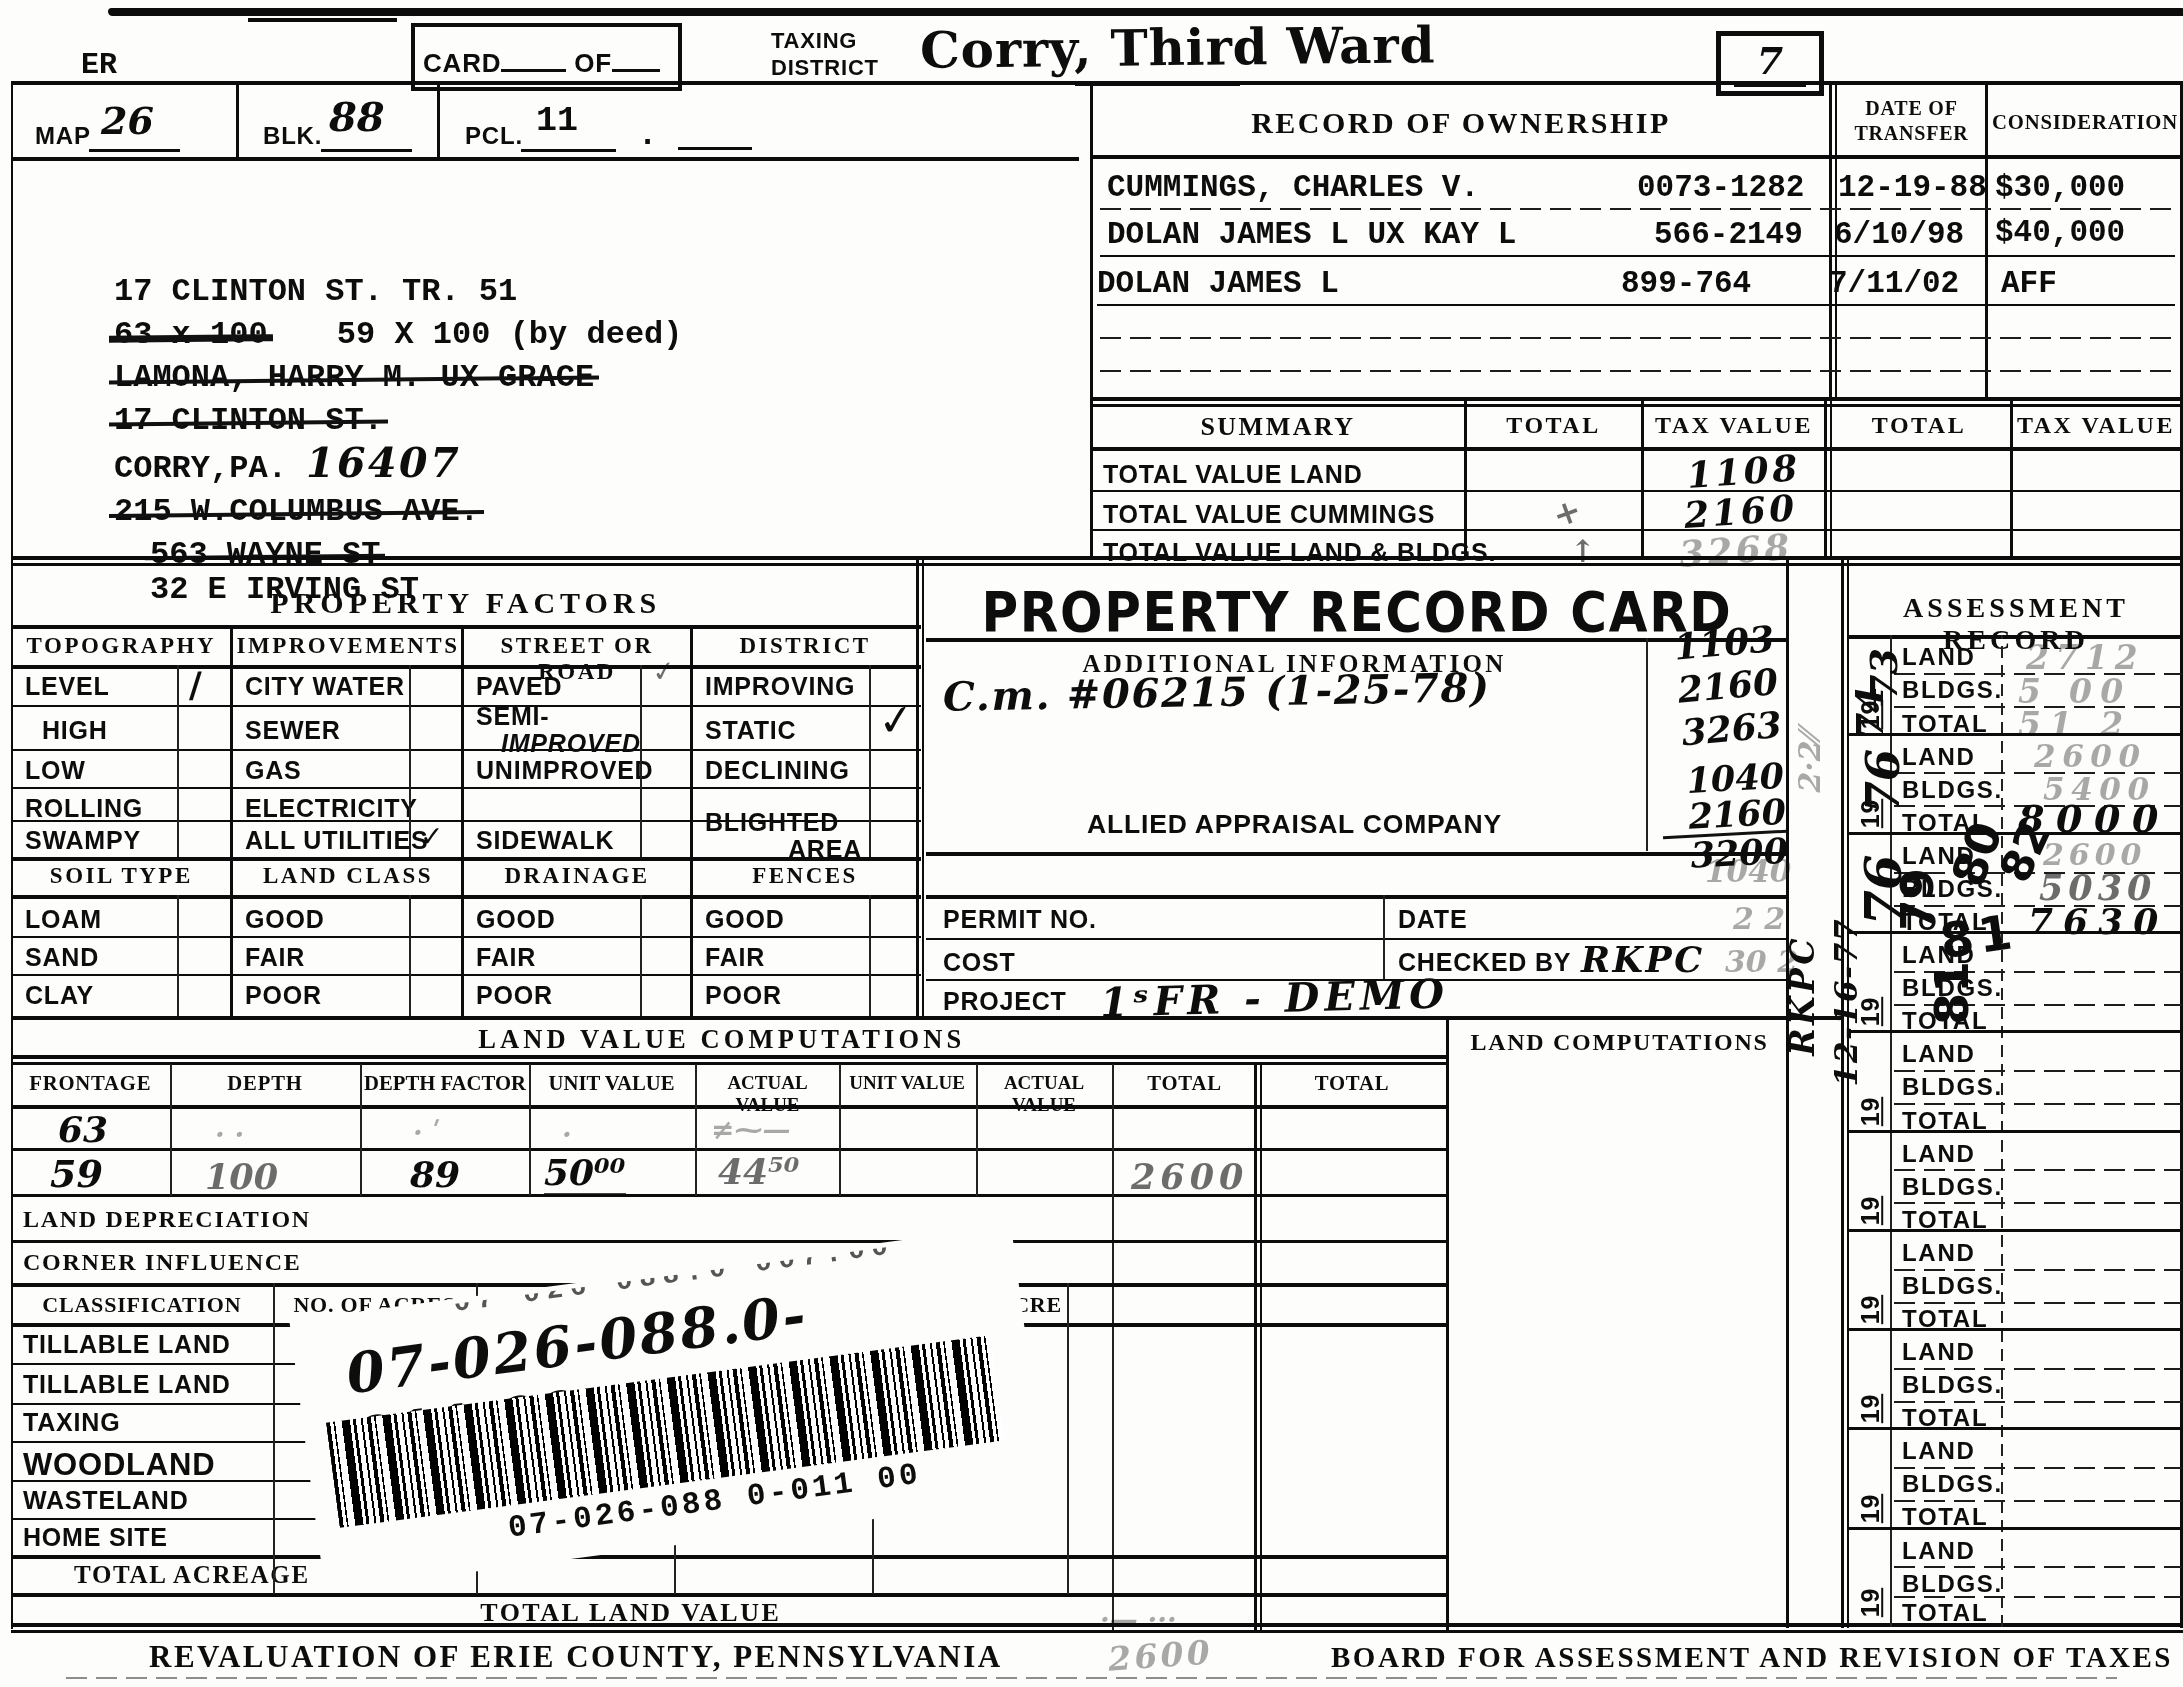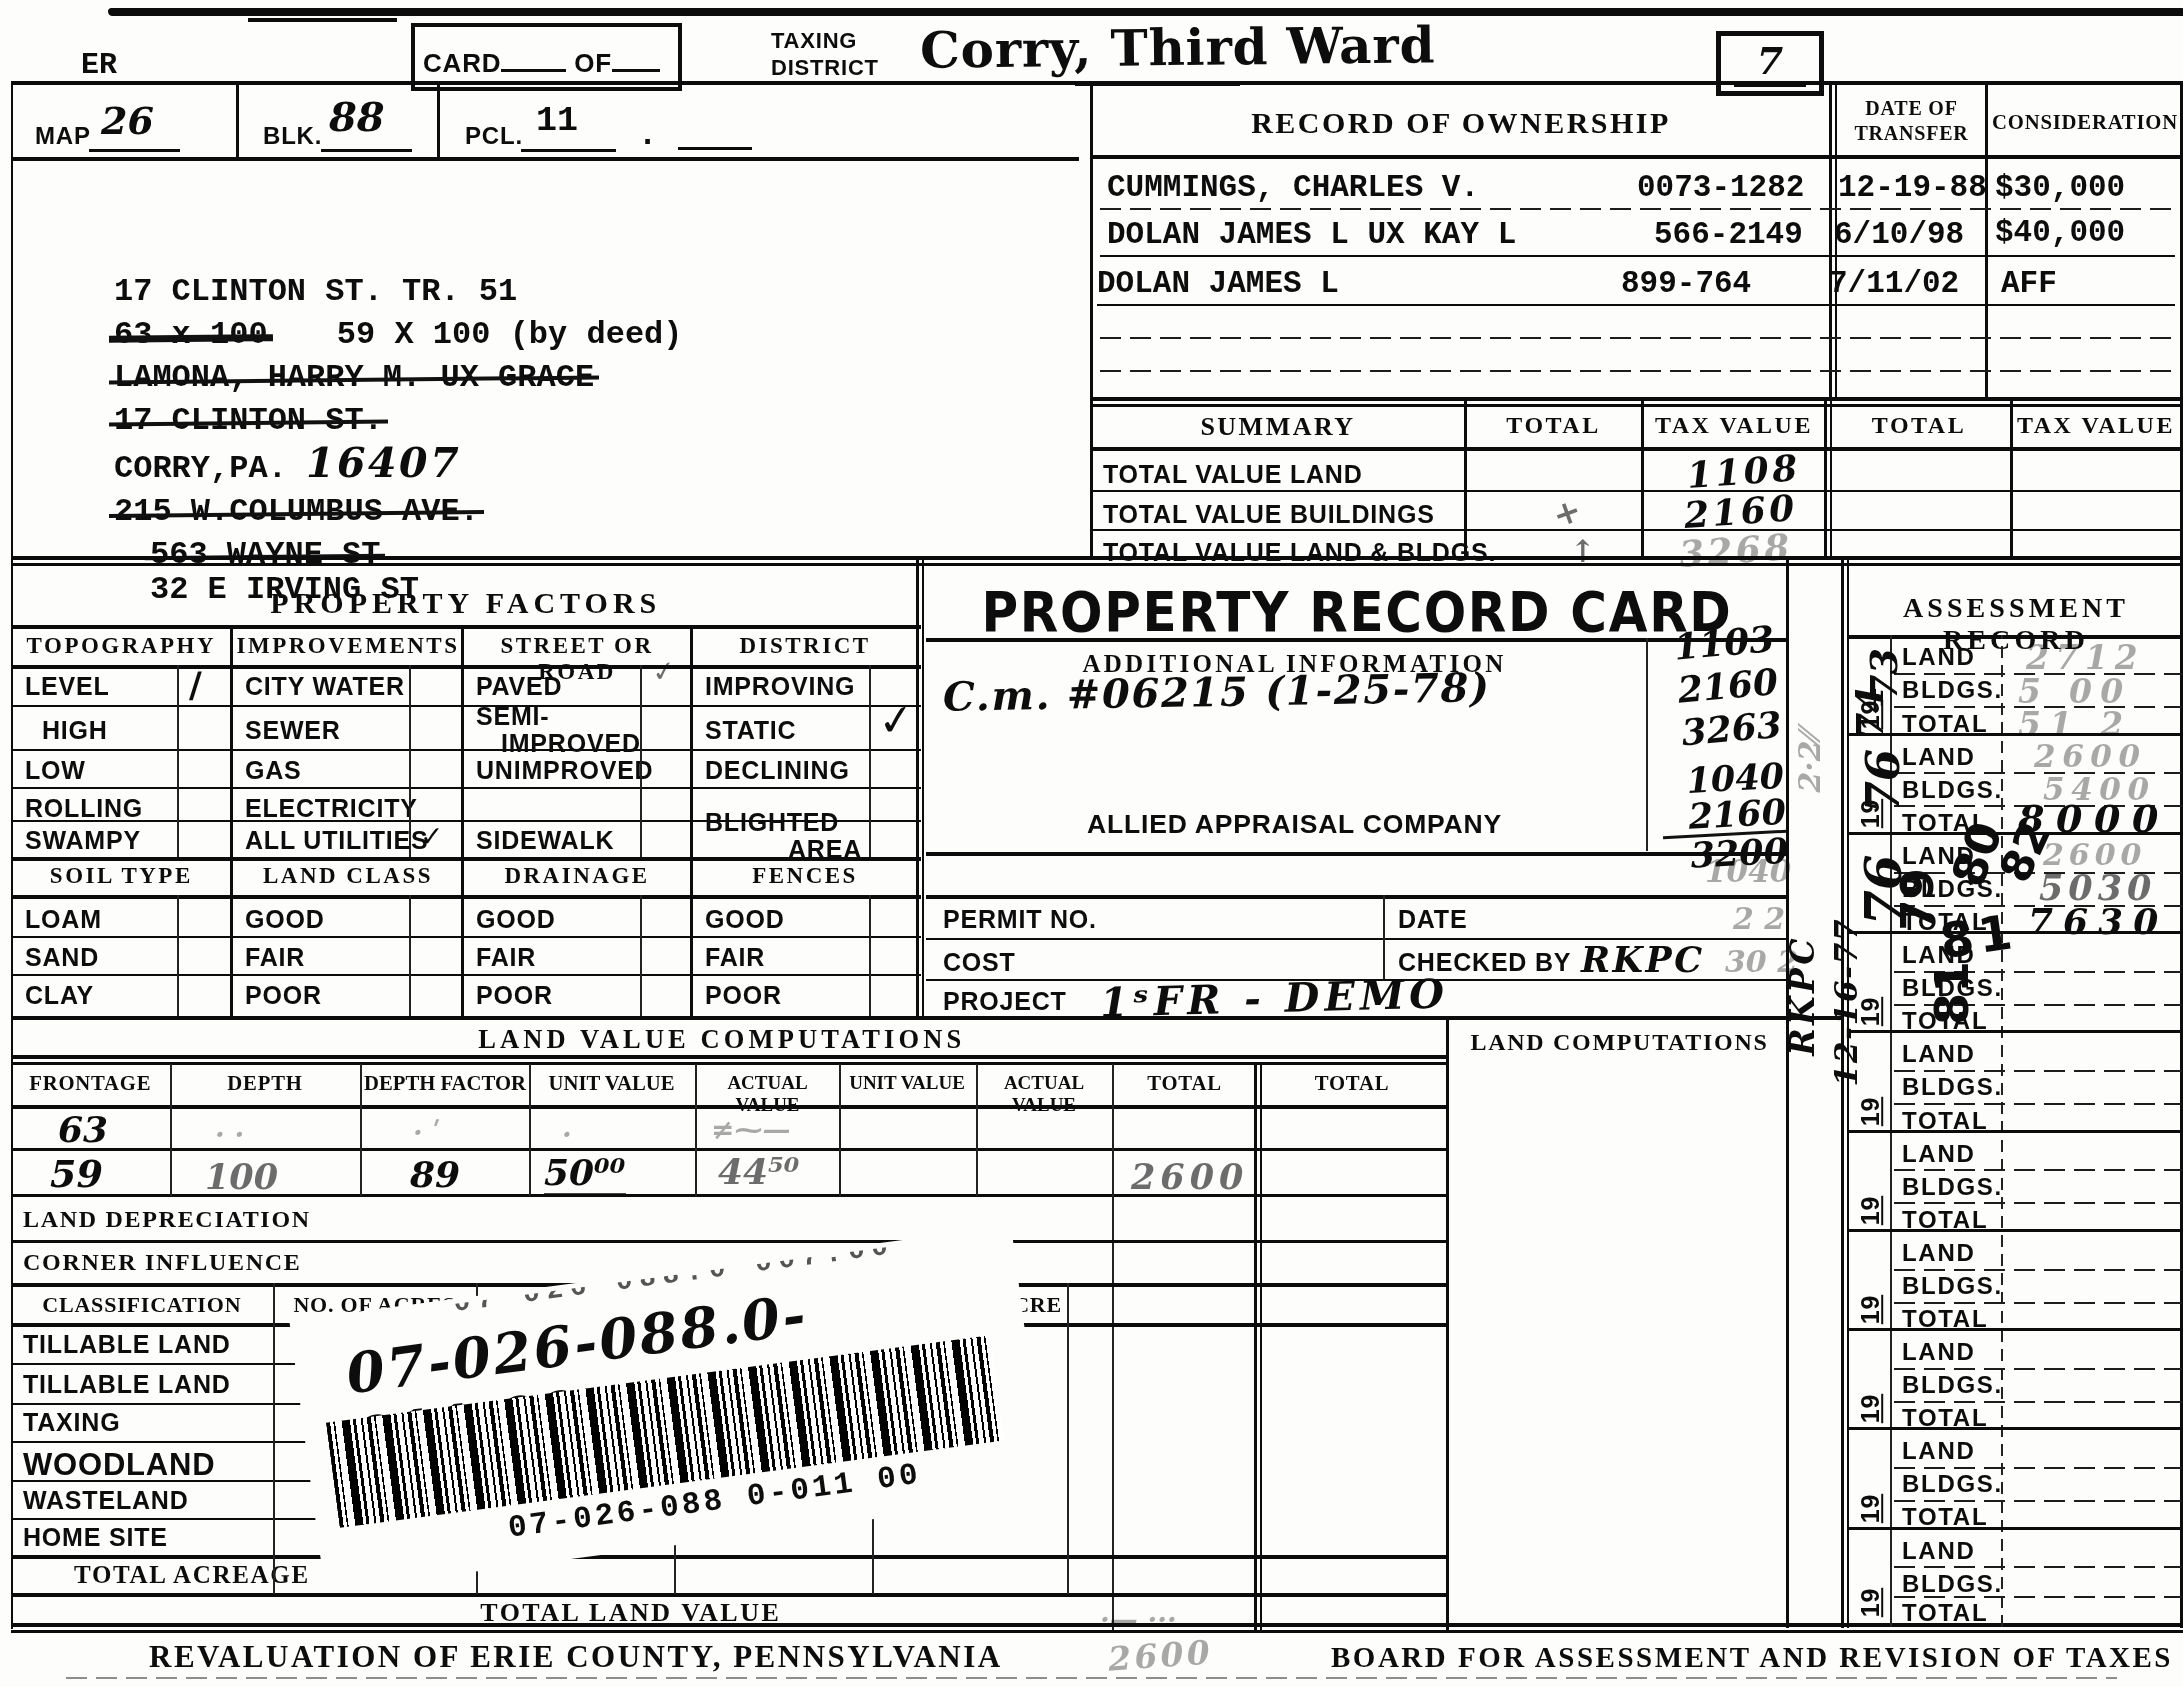--- a/index.html
+++ b/index.html
@@ -138,21 +138,21 @@
   <div class="abs stencil" style="left:1465px;top:412px;width:177px;text-align:center;font-size:24px;">TOTAL</div>
   <div class="abs stencil" style="left:1642px;top:412px;width:184px;text-align:center;font-size:24px;">TAX VALUE</div>
   <div class="abs stencil" style="left:1827px;top:412px;width:184px;text-align:center;font-size:24px;">TOTAL</div>
   <div class="abs stencil" style="left:2011px;top:412px;width:170px;text-align:center;font-size:24px;">TAX VALUE</div>
   <div class="hr-h" style="left:1090px;top:447px;width:1093px;"></div>
 
   <div class="abs label" style="left:1103px;top:460px;font-size:25px;">TOTAL VALUE LAND</div>
   <div class="abs hand" style="left:1687px;top:450px;font-size:36px;letter-spacing:3.3px;transform:rotate(-4deg);">1108</div>
   <div class="hr" style="left:1090px;top:490px;width:1093px;height:1.7px;"></div>
 
-  <div class="abs label" style="left:1103px;top:500px;font-size:25px;">TOTAL VALUE BUILDINGS</div>
+  <div class="abs label" style="left:1103px;top:500px;font-size:25px;">TOTAL VALUE CUMMINGS</div>
   <div class="abs hand dim" style="left:1553px;top:493px;font-size:33px;transform:rotate(-20deg);">+</div>
   <div class="abs hand" style="left:1684px;top:490px;font-size:36px;letter-spacing:3.3px;transform:rotate(-4deg);">2160</div>
   <div class="hr" style="left:1090px;top:529px;width:1093px;height:1.7px;"></div>
 
   <div class="abs label" style="left:1103px;top:538px;font-size:25px;">TOTAL VALUE LAND &amp; BLDGS.</div>
   <div class="abs hand dim" style="left:1570px;top:533px;font-size:31px;">↑</div>
   <div class="abs hand faint" style="left:1679px;top:529px;font-size:36px;letter-spacing:3.3px;transform:rotate(-4deg);">3268</div>
 
   <div class="vr" style="left:1464px;top:397px;height:162px;"></div>
   <div class="vr" style="left:1641px;top:397px;height:162px;"></div>
@@ -180,21 +180,21 @@
   <div class="abs label" style="left:245px;top:672px;font-size:25px;">CITY WATER</div>
   <div class="abs label" style="left:245px;top:716px;font-size:25px;">SEWER</div>
   <div class="abs label" style="left:245px;top:756px;font-size:25px;">GAS</div>
   <div class="abs label" style="left:245px;top:794px;font-size:25px;">ELECTRICITY</div>
   <div class="abs label" style="left:245px;top:826px;font-size:25px;">ALL UTILITIES</div>
   <div class="abs check" style="left:420px;top:820px;font-size:28px;">✓</div>
 
   <div class="abs label" style="left:476px;top:672px;font-size:25px;">PAVED</div>
   <div class="abs label" style="left:476px;top:703px;font-size:25px;font-weight:bold;line-height:26.5px;">
     <div>SEMI-</div>
-    <div style="margin-left:25px;">IMPROVED</div>
+    <div style="margin-left:25px;font-style:italic;">IMPROVED</div>
   </div>
   <div class="abs label" style="left:476px;top:756px;font-size:25px;">UNIMPROVED</div>
   <div class="abs label" style="left:476px;top:826px;font-size:25px;">SIDEWALK</div>
   <div class="abs check dim" style="left:652px;top:655px;font-size:28px;transform:rotate(-8deg);">✓</div>
 
   <div class="abs label" style="left:705px;top:672px;font-size:25px;">IMPROVING</div>
   <div class="abs label" style="left:705px;top:716px;font-size:25px;">STATIC</div>
   <div class="abs label" style="left:705px;top:756px;font-size:25px;">DECLINING</div>
   <div class="abs label" style="left:705px;top:809px;font-size:25px;font-weight:bold;line-height:26.5px;">
     <div>BLIGHTED</div>

